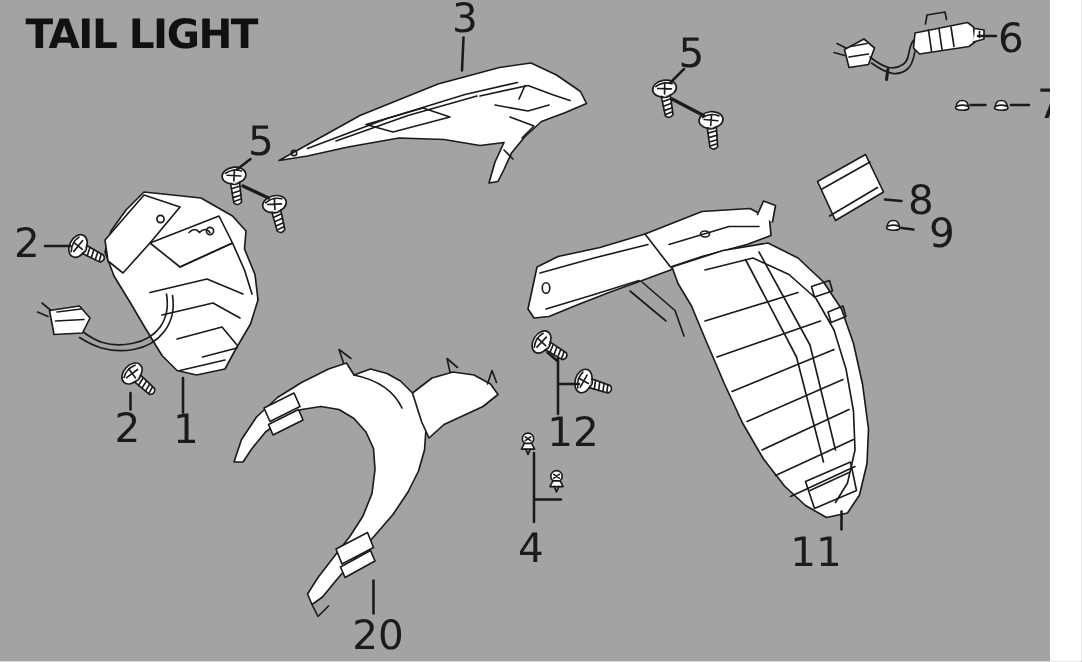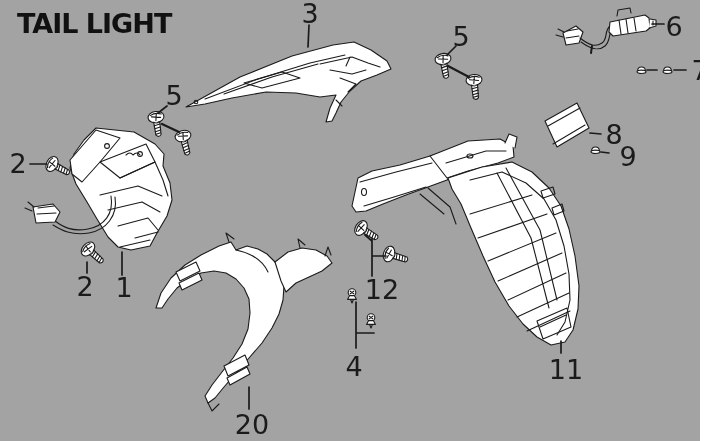--- a/index.html
+++ b/index.html
@@ -191,14 +191,14 @@
   <div class="plabel" style="left:700px;top:70px">7</div>
   <div class="plabel" style="left:174px;top:95px">5</div>
   <div class="plabel" style="left:18px;top:163px">2</div>
   <div class="plabel" style="left:614px;top:134px">8</div>
   <div class="plabel" style="left:628px;top:156px">9</div>
   <div class="plabel" style="left:85px;top:286px">2</div>
   <div class="plabel" style="left:124px;top:287px">1</div>
   <div class="plabel" style="left:382px;top:289px">12</div>
   <div class="plabel" style="left:354px;top:366px">4</div>
   <div class="plabel" style="left:252px;top:424px">20</div>
-  <div class="plabel" style="left:566px;top:369px">11</div>
+  <div class="plabel" style="left:544px;top:369px">11</div>
 </div>
 
 </body></html>

